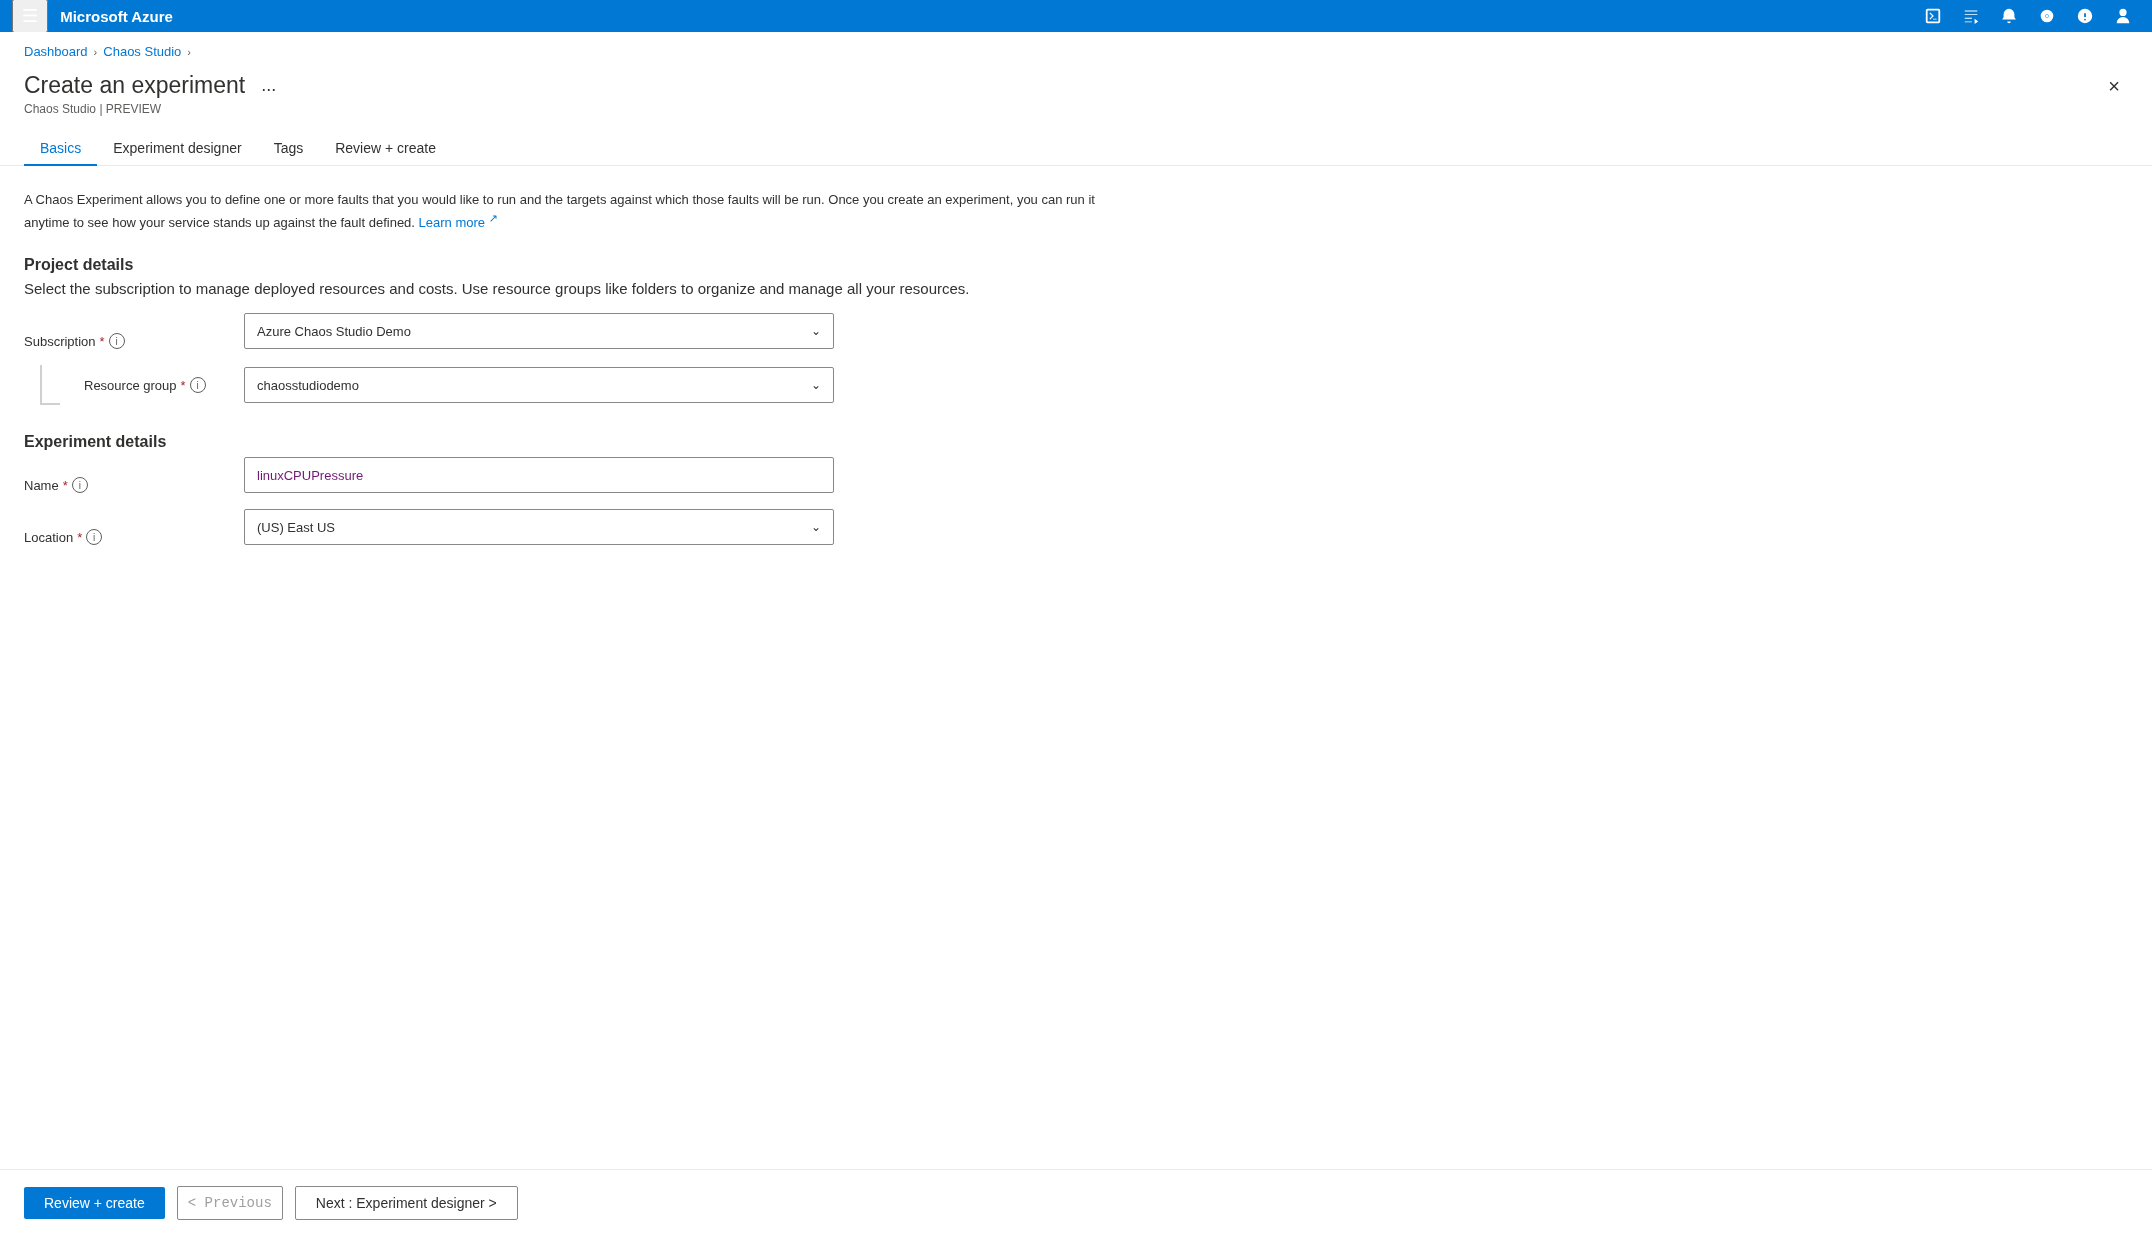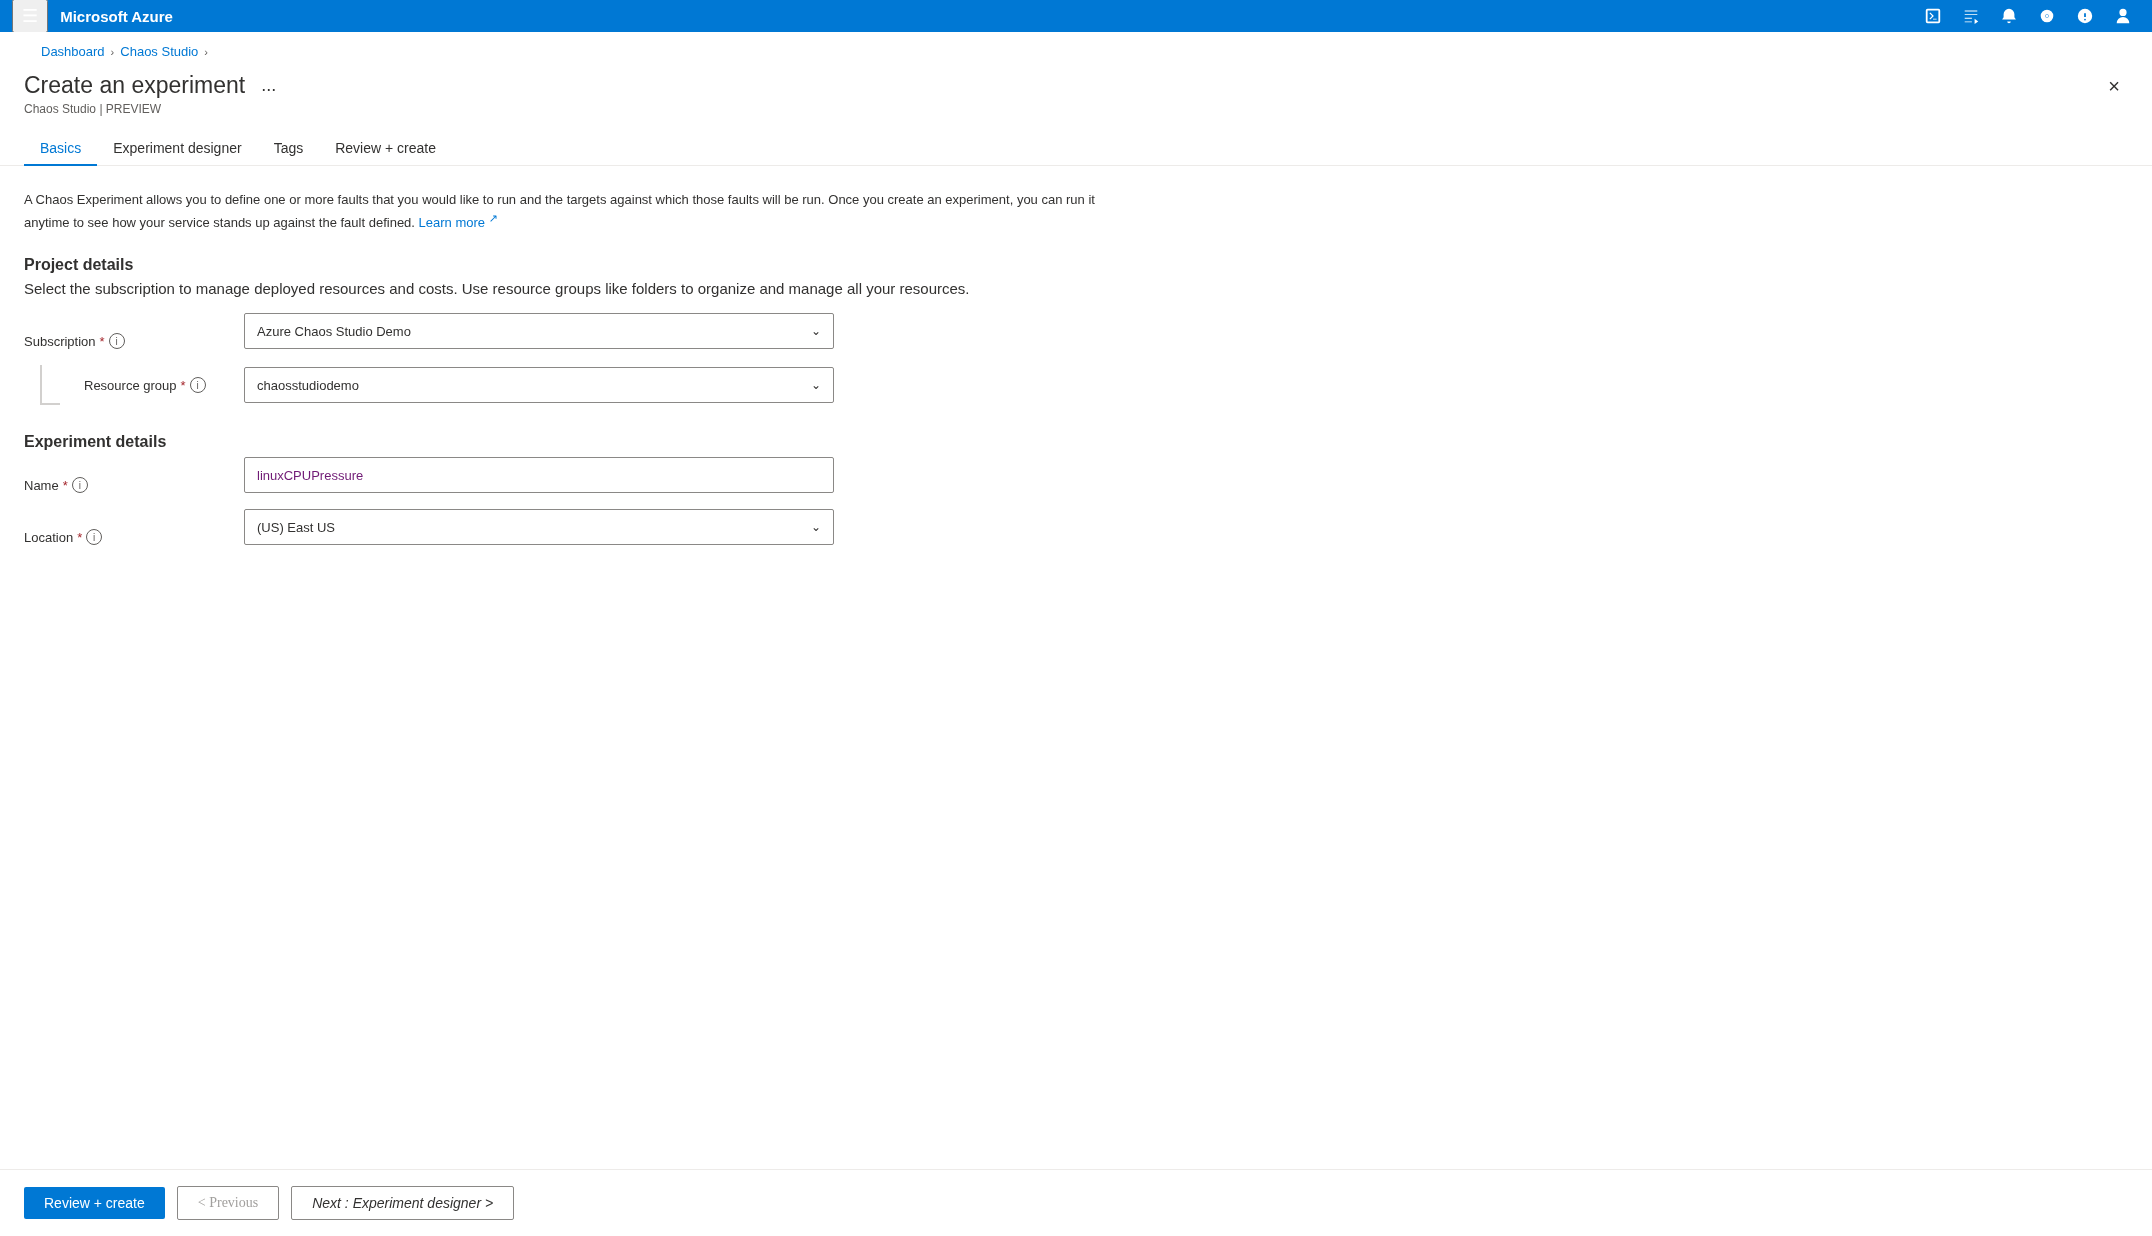--- a/index.html
+++ b/index.html
@@ -68,21 +68,21 @@
     .main-container {
       flex: 1;
       background: white;
       display: flex;
       flex-direction: column;
       overflow: hidden;
     }
 
     
     .breadcrumb {
-      padding: 12px 41px 0;
+      padding: 12px 24px 0;
       display: flex;
       align-items: center;
       gap: 6px;
       font-size: 13px;
     }
     .breadcrumb a {
       color: #0078d4;
       text-decoration: none;
     }
     .breadcrumb-sep { color: #605e5c; font-size: 11px; }
@@ -262,40 +262,39 @@
       padding: 8px 20px;
       font-size: 14px;
       cursor: pointer;
       border-radius: 2px;
       font-family: inherit;
     }
     .btn-secondary {
       background: white;
       color: #323130;
       border: 1px solid #8a8886;
-      padding: 8px 20px;
+      padding: 8px 10px;
       font-size: 14px;
       cursor: pointer;
       border-radius: 2px;
-      font-family: Liberation Serif, serif;
+      font-family: Liberation Mono, monospace;
     }
     .btn-secondary:disabled {
       color: #a19f9d;
       cursor: not-allowed;
     }
     .btn-outline {
       background: white;
       color: #323130;
       border: 1px solid #8a8886;
       padding: 8px 20px;
       font-size: 14px;
       cursor: pointer;
       border-radius: 2px;
       font-family: inherit;
-      font-style: italic;
     }
   </style>
 </head>
 <body>
 
 <nav class="topnav">
   <button class="topnav-hamburger">☰</button>
   <span class="topnav-logo">Microsoft Azure</span>
   <div class="topnav-icons">
     <button class="topnav-icon-btn" title="Cloud Shell">

